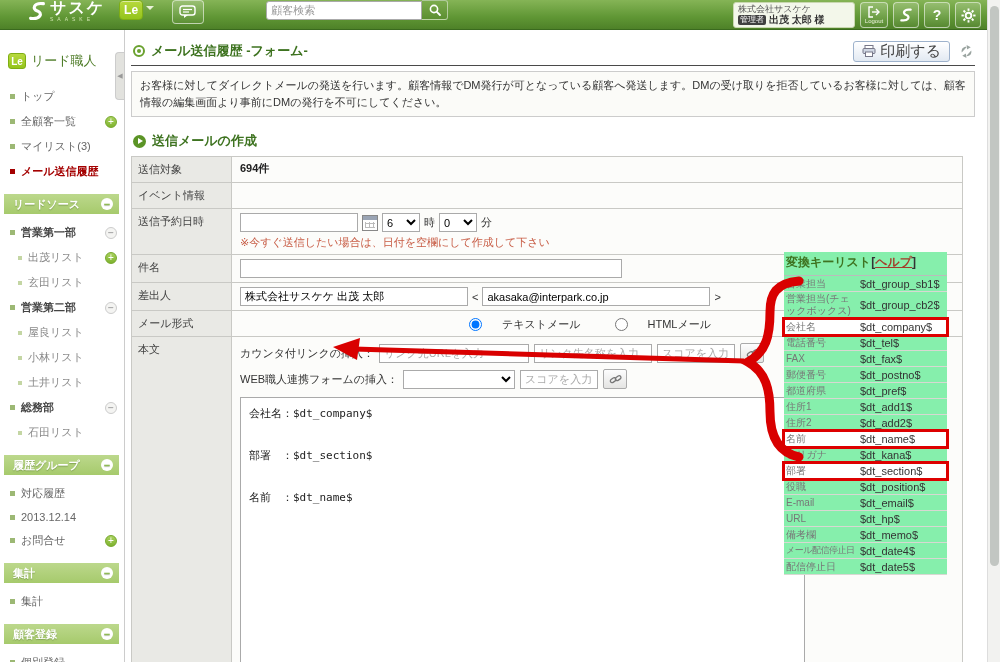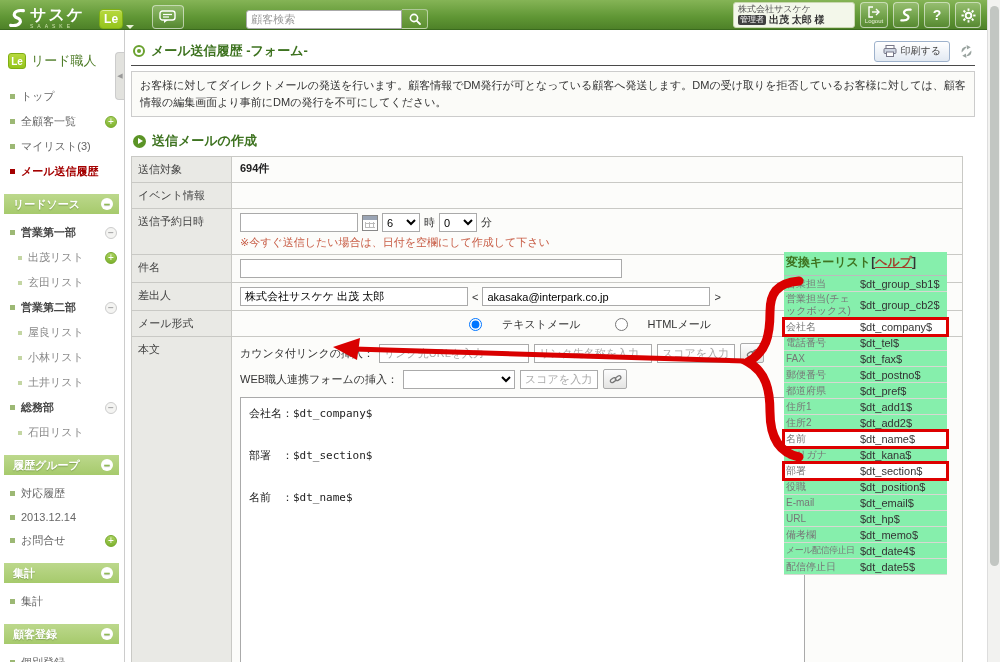--- a/index.html
+++ b/index.html
@@ -3,21 +3,21 @@
 <meta charset="utf-8">
 <style>
   * { margin:0; padding:0; box-sizing:border-box; }
   html,body { width:1000px; height:662px; }
   body { font-family:"Liberation Sans","DejaVu Sans",sans-serif; font-size:11px; color:#333; background:#fff; }
   .page { position:relative; width:1000px; height:662px; overflow:hidden; background:#fff; }
 
   
   .header { position:absolute; left:0; top:0; width:987px; height:30px;
     background:linear-gradient(#85b456,#5f9634 60%,#4e8128); border-bottom:1px solid #3a6a1e;
-    display:flex; align-items:flex-end; }
+    display:flex; align-items:flex-start;padding-left:20px; }
   .logo { display:flex; align-items:center; margin-left:6px; }
   .logo-swirl { width:22px; height:22px; }
   .logo-text-wrap { margin-left:2px; line-height:1; }
   .logo-text { color:#fff; font-size:16px; font-weight:bold; letter-spacing:2px; }
   .logo-sub { color:#cfe3af; font-size:5px; letter-spacing:4px; margin-top:1px; }
   .le-badge { margin-left:14px; width:24px; height:20px; background:linear-gradient(#b8d93e,#94c41c);
     border:1px solid #7fae14; border-radius:4px; color:#fff; font-weight:bold; font-size:12px;
     display:flex; align-items:center; justify-content:center; box-shadow:inset 0 1px 0 rgba(255,255,255,.5); }
   .le-caret { width:0; height:0; border-left:4px solid transparent; border-right:4px solid transparent;
     border-top:4px solid #e9f2d8; margin-left:3px; margin-top:6px; }
@@ -73,21 +73,21 @@
     color:#8cb84e; font-size:11px; font-weight:bold; display:flex; align-items:center; justify-content:center; }
 
   
   .main { position:absolute; left:126px; top:30px; width:861px; height:632px; background:#fff; padding:10px 12px 0 5px; }
   .title-row { display:flex; align-items:center; height:22px; }
   .bullseye { width:12px; height:12px; border:2px solid #6aa12f; border-radius:50%; position:relative; margin:0 6px 0 2px; }
   .bullseye::after { content:""; position:absolute; left:2px; top:2px; width:4px; height:4px; background:#6aa12f; border-radius:50%; }
   .page-title { font-size:13px; font-weight:bold; color:#3e7320; }
   .title-right { margin-left:auto; display:flex; align-items:center; gap:8px; }
   .print-btn { display:flex; align-items:center; gap:4px; height:21px; padding:0 8px; border:1px solid #9eb2cc;
-    border-radius:3px; background:linear-gradient(#ffffff,#e2e9f2); font-size:10px; color:#444; cursor:pointer; }
+    border-radius:3px; background:linear-gradient(#ffffff,#e2e9f2); font-size:15px; color:#444; cursor:pointer; }
   .title-sep { border-bottom:1px solid #4a4a4a; margin-top:3px; }
 
   .notice { margin-top:5px; border:1px solid #ccc; background:#fbfbf8; padding:5px 8px; color:#333; line-height:1.55; }
 
   .form-title-row { display:flex; align-items:center; margin:15px 0 6px 2px; }
   .arrow-circle { width:13px; height:13px; border-radius:50%; background:#5b9426; position:relative; margin-right:6px; }
   .arrow-circle::after { content:""; position:absolute; left:5px; top:3.5px; width:0; height:0;
     border-top:3px solid transparent; border-bottom:3px solid transparent; border-left:5px solid #fff; }
   .form-title { font-size:13px; font-weight:bold; color:#3e7320; }
 

